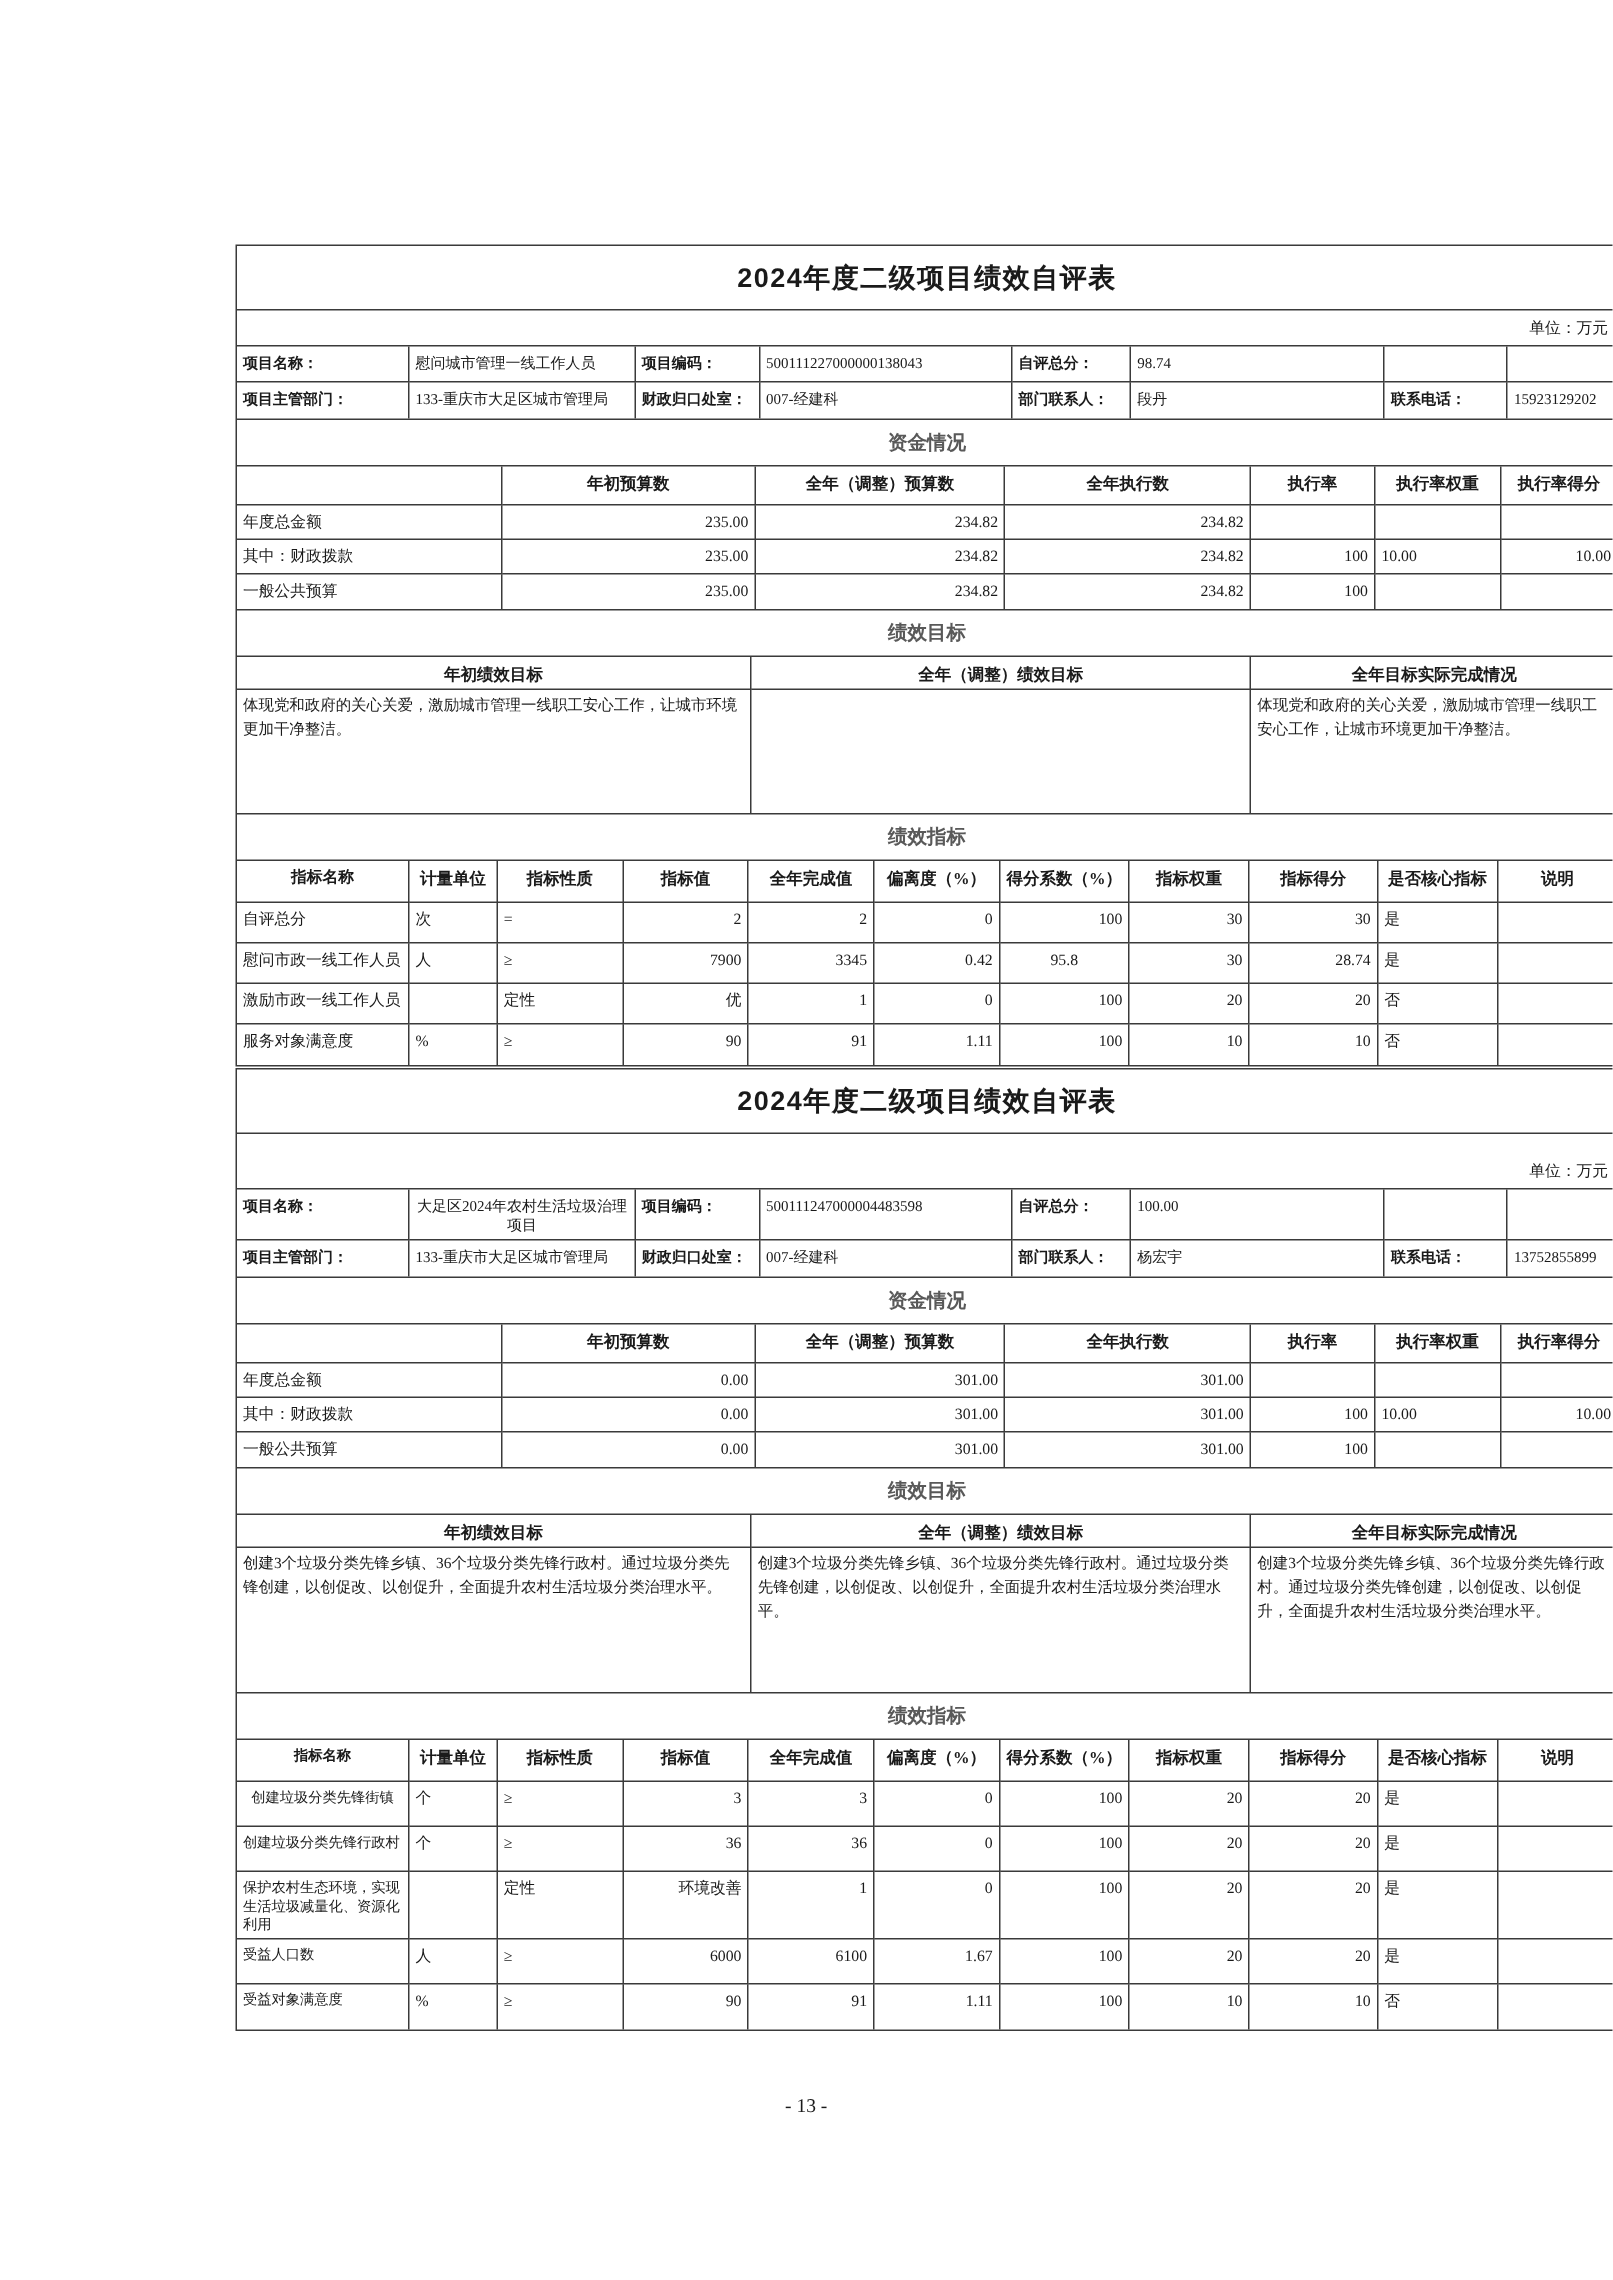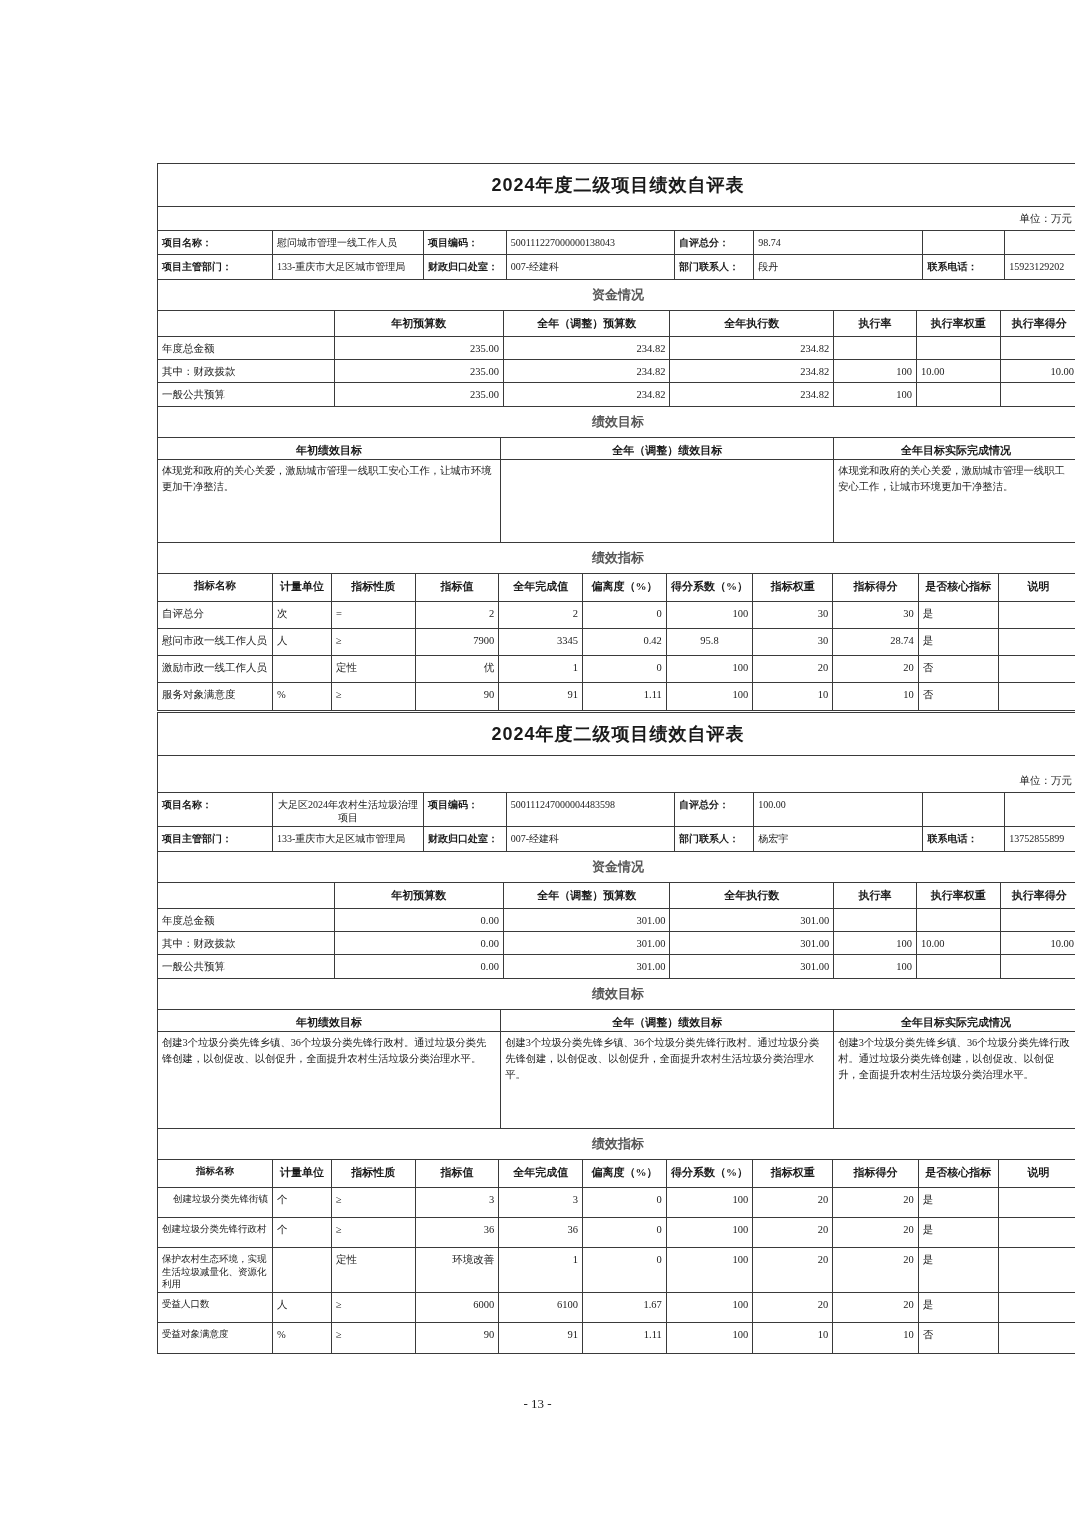--- a/index.html
+++ b/index.html
@@ -265,21 +265,21 @@
         <div class="hc c1">计量单位</div>
         <div class="hc c2">指标性质</div>
         <div class="hc c3">指标值</div>
         <div class="hc c4">全年完成值</div>
         <div class="hc c5">偏离度（%）</div>
         <div class="hc c6">得分系数（%）</div>
         <div class="hc c7">指标权重</div>
         <div class="hc c8">指标得分</div>
         <div class="hc c9">是否核心指标</div>
         <div class="hc c10 lastcol">说明</div>
-        <div class="cell c0" style="text-align: right;">创建垃圾分类先锋街镇</div>
+        <div class="cell c0" style="text-align: center; font-family: Liberation Mono, monospace;">创建垃圾分类先锋街镇</div>
         <div class="cell c1" style="text-align: left;">个</div>
         <div class="cell c2" style="text-align: left;">≥</div>
         <div class="cell c3" style="text-align: right;">3</div>
         <div class="cell c4" style="text-align: right;">3</div>
         <div class="cell c5" style="text-align: right;">0</div>
         <div class="cell c6" style="text-align: right;">100</div>
         <div class="cell c7" style="text-align: right;">20</div>
         <div class="cell c8" style="text-align: right;">20</div>
         <div class="cell c9" style="text-align: left;">是</div>
         <div class="cell c10 lastcol" style="text-align: left;"></div>

